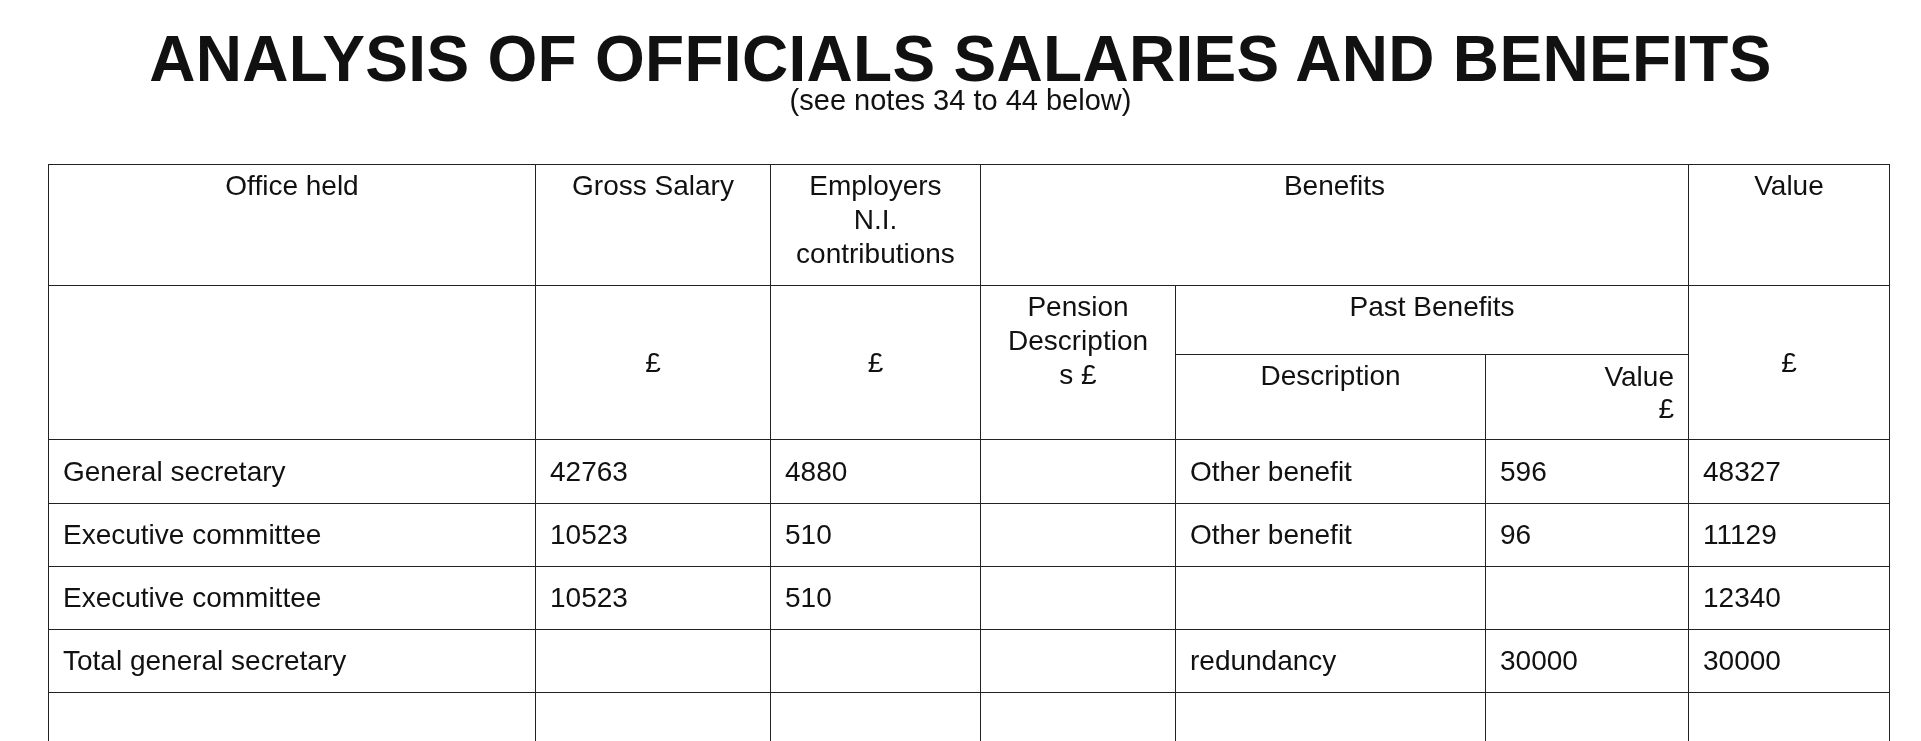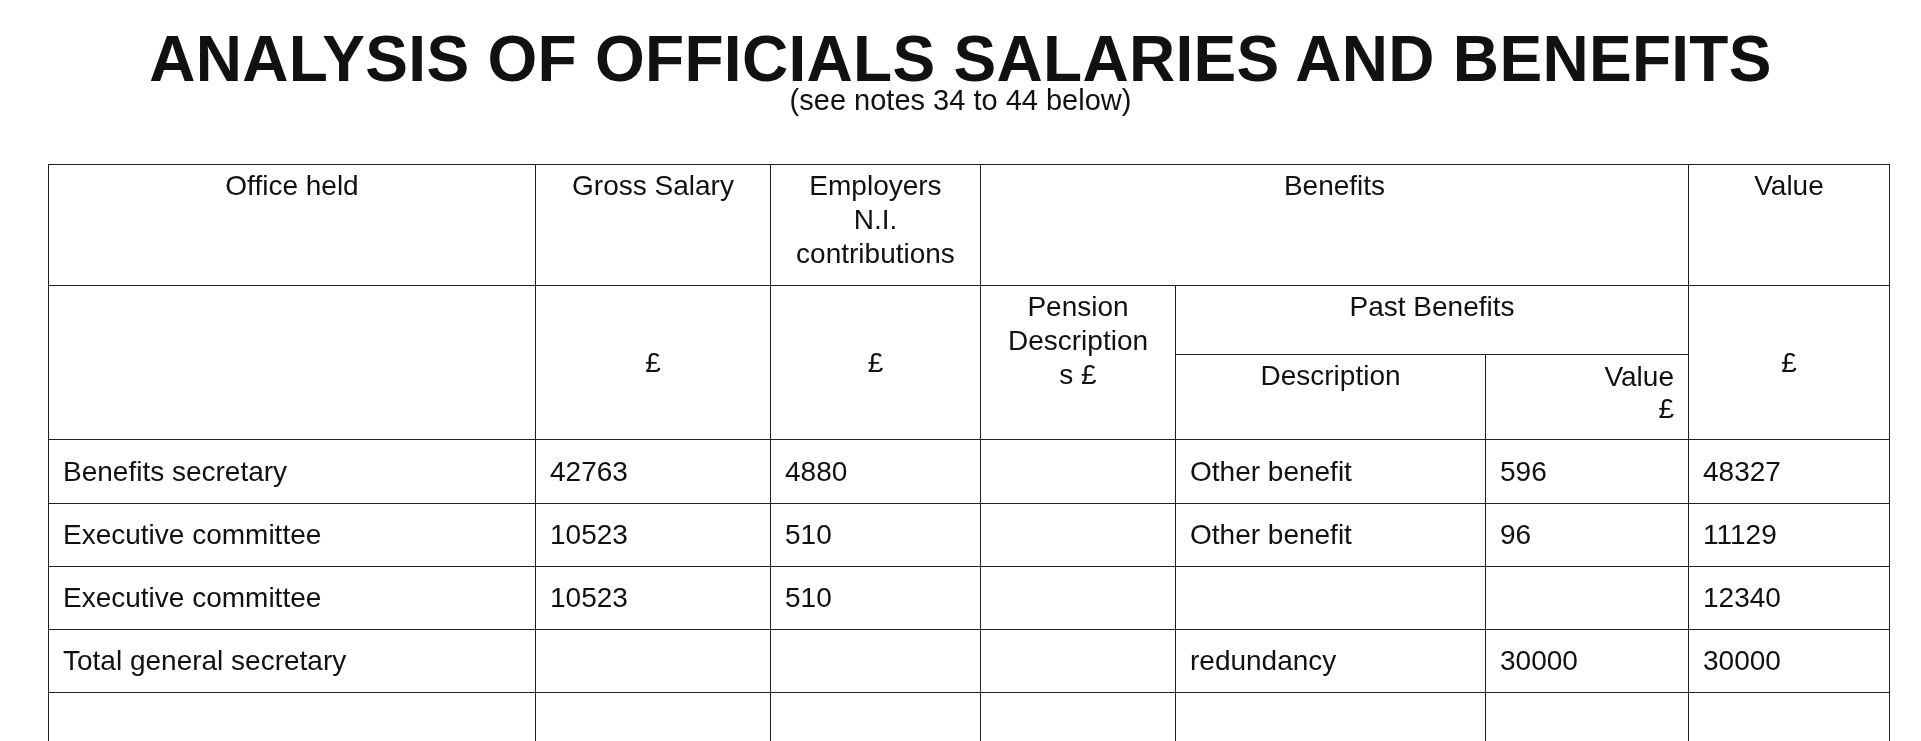--- a/index.html
+++ b/index.html
@@ -56,21 +56,21 @@
   </tr>
   <tr style="height:74px">
     <td class="h"><span>Description</span></td>
     <td class="valhdr">
       <div>Value</div>
       <div>£</div>
     </td>
   </tr>
 
   <tr style="height:64px">
-    <td class="txt">Benefits secretary</td>
+    <td class="txt">General secretary</td>
     <td class="num">42763</td>
     <td class="num">4880</td>
     <td class="num"></td>
     <td class="txt">Other benefit</td>
     <td class="num">596</td>
     <td class="num">48327</td>
   </tr>
   <tr style="height:63px">
     <td class="txt">Executive committee</td>
     <td class="num">10523</td>

